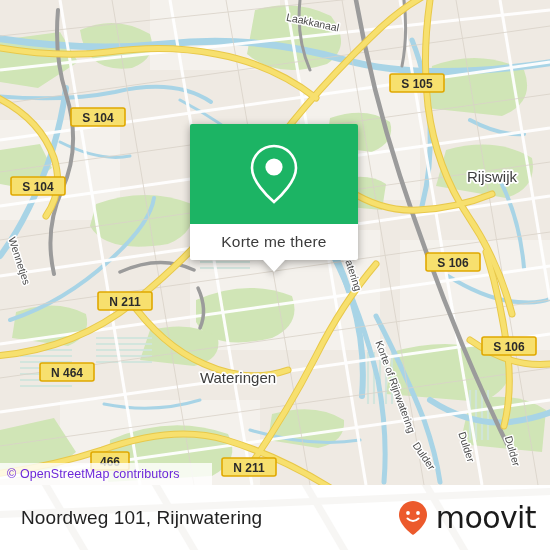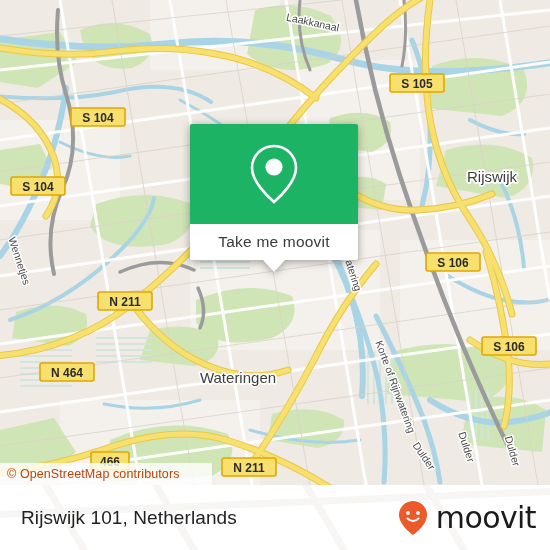--- a/index.html
+++ b/index.html
@@ -9,21 +9,21 @@
   
   #map{position:absolute;left:0;top:0;width:550px;height:485px;overflow:hidden;
        background:#efeae3;}
   .layer{position:absolute;left:0;top:0;width:550px;height:485px;}
   svg.layer{display:block;}
 
   
   #attrib{position:absolute;left:0;bottom:0;width:212px;height:22px;
           background:rgba(255,255,255,.80);display:flex;align-items:center;
           padding-left:7px;box-sizing:border-box;}
-  #attrib span{font-size:12.5px;color:#c2410c;letter-spacing:.1px;white-space:nowrap;}
+  #attrib span{font-size:12.5px;color:#6d28d9;letter-spacing:.1px;white-space:nowrap;}
 
   
   #popup{position:absolute;left:190px;top:124px;width:168px;
          filter:drop-shadow(0 2px 4px rgba(0,0,0,.35));}
   #popup-head{height:100px;background:#1cb464;border-radius:2px 2px 0 0;
               display:flex;align-items:center;justify-content:center;}
   #popup-foot{height:36px;background:#fff;border-radius:0 0 2px 2px;
               display:flex;align-items:center;justify-content:center;}
   #popup-foot span{font-size:15.5px;color:#3b3b3b;letter-spacing:.2px;}
   #popup-tail{position:absolute;left:50%;top:136px;margin-left:-11px;
@@ -291,21 +291,21 @@
       </svg>
 
     <div id="popup">
       <div id="popup-head">
         <svg width="56" height="66" viewBox="0 0 56 66">
           <path d="M28 5 C15.8 5 6 14.8 6 27 C6 40 21 55 28 61 C35 55 50 40 50 27 C50 14.8 40.2 5 28 5 Z" fill="none" stroke="#ffffff" stroke-width="2.6"></path>
           <circle cx="28" cy="26" r="8.6" fill="#ffffff"></circle>
         </svg>
       </div>
       <div id="popup-foot">
-        <span>Take me moovit</span>
+        <span>Korte me there</span>
       </div>
       <div id="popup-tail"></div>
     </div>
 
     <div id="attrib">
       <span>© OpenStreetMap contributors</span>
     </div>
   </div>
 
   <div id="footer">
@@ -313,21 +313,21 @@
       <rect width="550" height="65" fill="#ffffff"></rect>
       <g stroke="#f0eeea" stroke-width="7" fill="none">
         <path d="M40 -10 L90 75"></path>
           <path d="M150 -10 L200 75"></path>
         <path d="M300 -10 L350 75"></path>
           <path d="M420 -10 L470 75"></path>
         <path d="M-10 30 L560 6"></path>
       </g>
     </svg>
     <div id="footer-title">
-      <span>Rijswijk 101, Netherlands</span>
+      <span>Noordweg 101, Rijnwatering</span>
     </div>
     <div id="logo">
       <svg width="30" height="36" viewBox="0 0 30 36">
         <path d="M15 1 C7.3 1 1 7.3 1 15 C1 24 12 33 15 35 C18 33 29 24 29 15 C29 7.3 22.7 1 15 1 Z" fill="#ec5a2c"></path>
         <circle cx="10" cy="13" r="1.9" fill="#ffffff"></circle>
         <circle cx="20" cy="13" r="1.9" fill="#ffffff"></circle>
         <path d="M9.5 18.5 q5.5 5 11 0" fill="none" stroke="#ffffff" stroke-width="2" stroke-linecap="round"></path>
       </svg>
       <span id="logo-word">moovit</span>
     </div>

